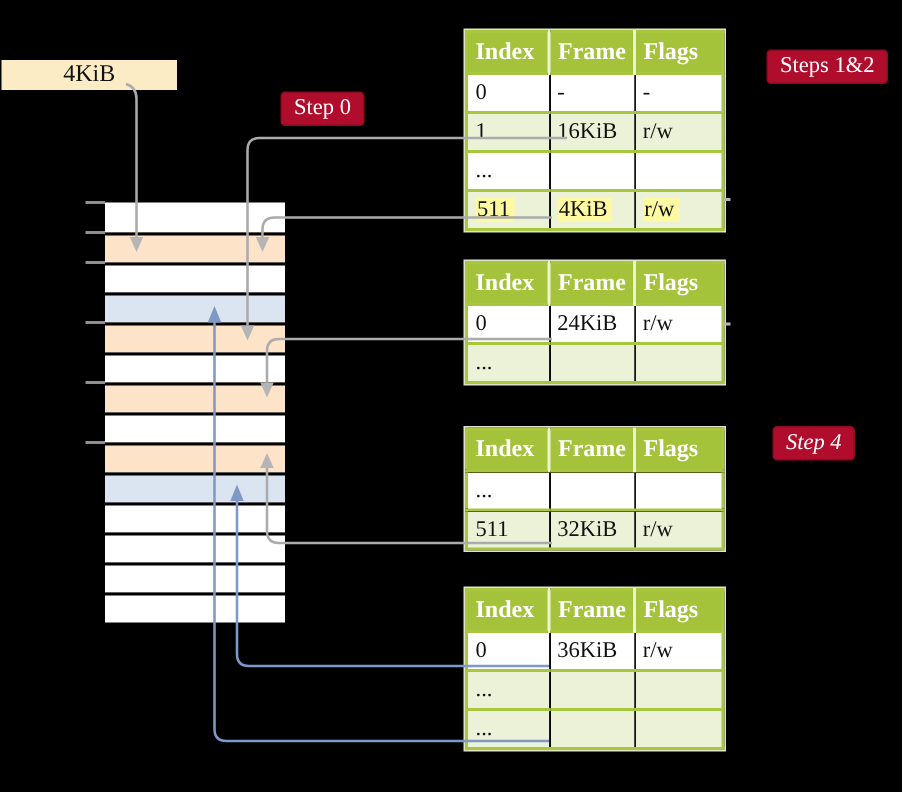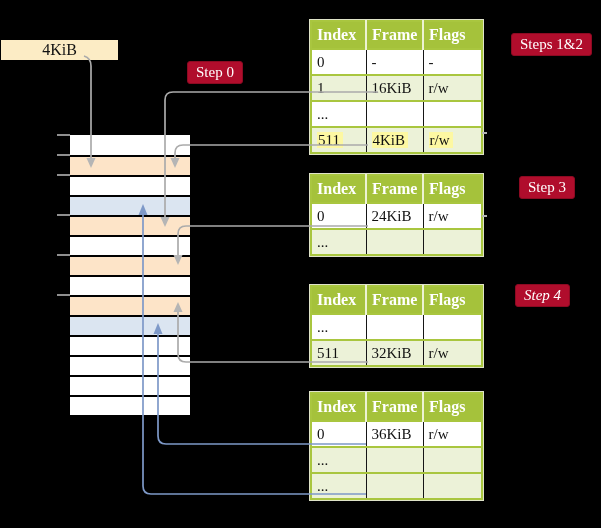--- a/index.html
+++ b/index.html
@@ -57,21 +57,20 @@
 </style>
 </head>
 <body>
 
 <div id="canvas">
 
   <div class="legend-box">4KiB</div>
 
   <div class="step-label" id="step0">Step 0</div>
   <div class="step-label" id="steps12">Steps 1&amp;2</div>
-  <div class="step-label" id="step3">Step 3</div>
   <div class="step-label" id="step4">Step 4</div>
 
   <div id="stack">
       <div class="stack-row s-white"></div>
       <div class="stack-row s-peach"></div>
       <div class="stack-row s-white"></div>
       <div class="stack-row s-blue"></div>
       <div class="stack-row s-peach"></div>
       <div class="stack-row s-white"></div>
       <div class="stack-row s-peach"></div>

